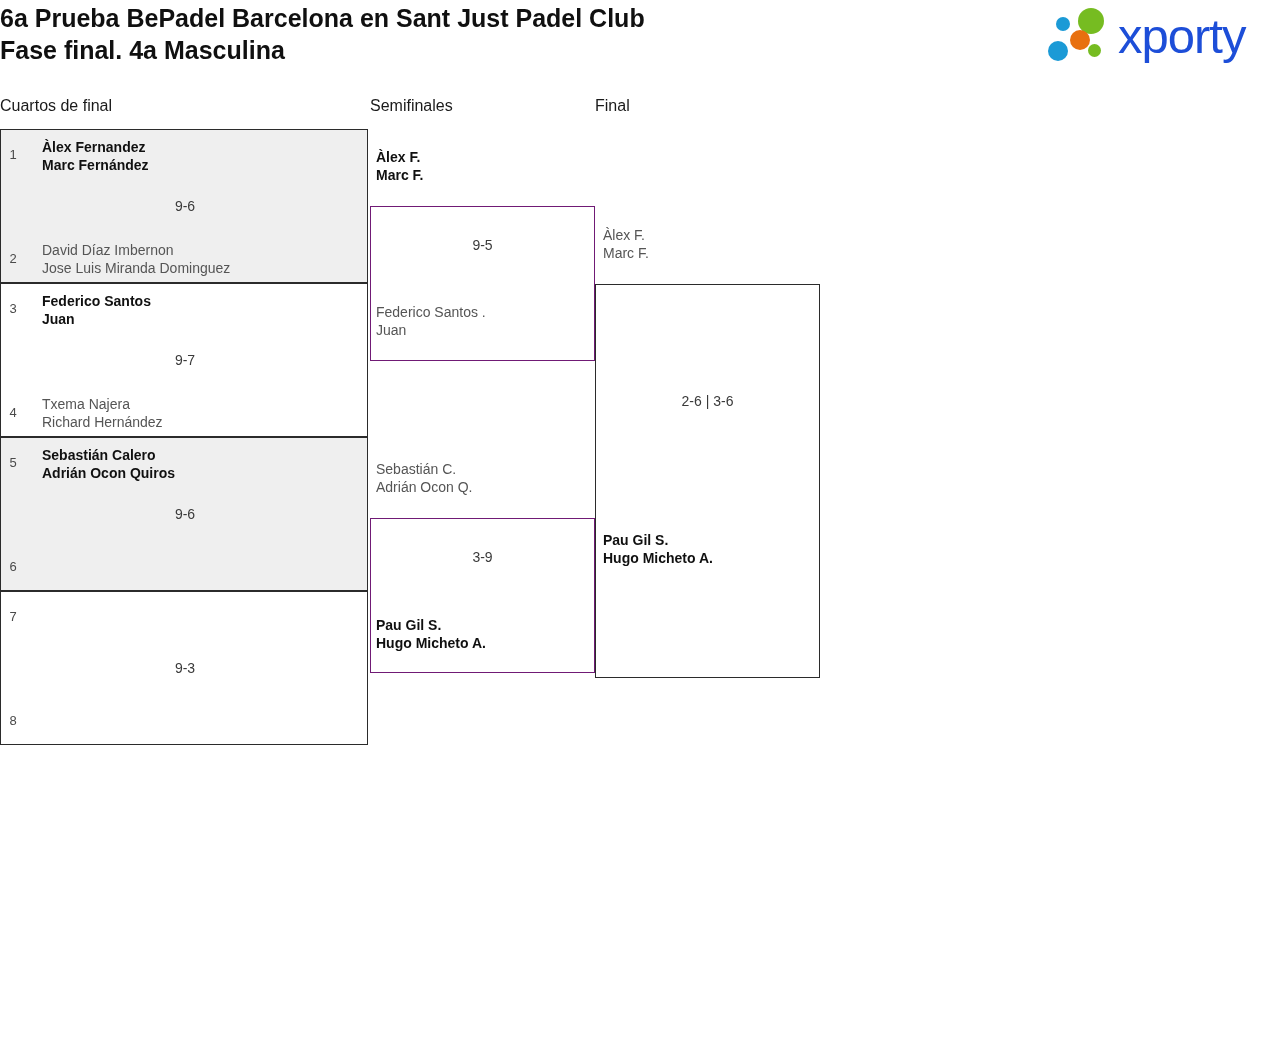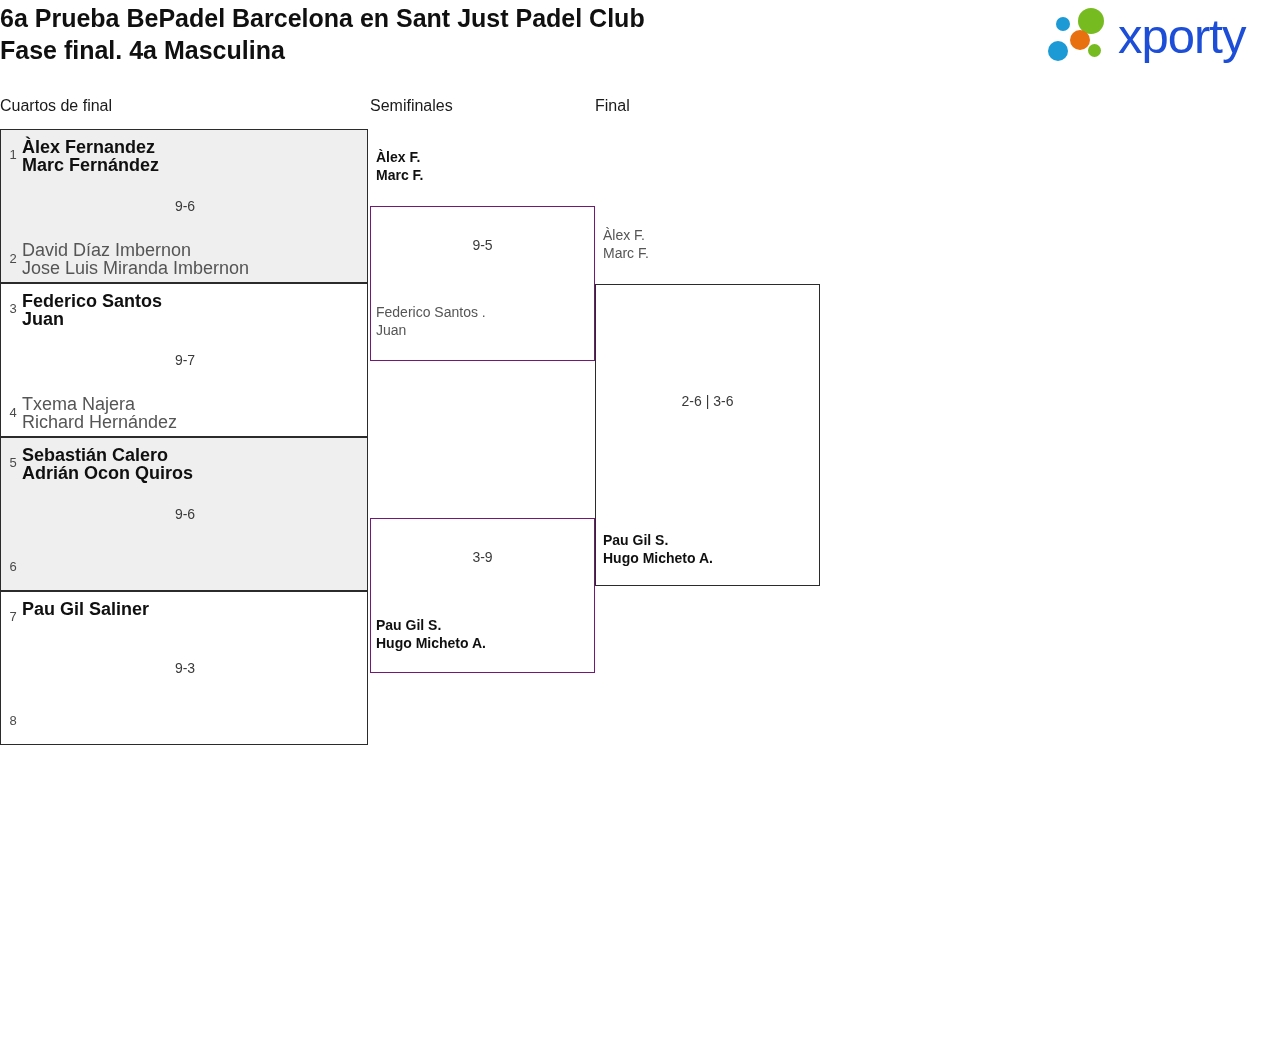--- a/index.html
+++ b/index.html
@@ -102,23 +102,23 @@
     width: 16px;
     text-align: center;
     font-size: 13px;
     color: #4a4a4a;
   }
   .seed-top    { top: 17px; }
   .seed-bottom { top: 121px; }
 
   .team {
     position: absolute;
-    left: 21px;
+    left: 41px;
     width: 335px;
-    font-size: 18px;
+    font-size: 14px;
     line-height: 18px;
   }
   .team .ln { display: block; white-space: nowrap; }
   .team.winner { color: #101010; font-weight: bold; }
   .team.loser  { color: #555555; font-weight: normal; }
   .qf .team-top    { top: 8px; }
   .qf .team-bottom { top: 111px; }
 
   .qf-score {
     position: absolute;
@@ -167,21 +167,21 @@
   #sf-team-0b { top: 303px; }
   #sf-team-1a { top: 460px; }
   #sf-team-1b { top: 616px; }
 
   
   #final-box {
     position: absolute;
     left: 595px;
     top: 284px;
     width: 225px;
-    height: 302px;
+    height: 394px;
     border: 1px solid #2b2b2b;
     box-sizing: border-box;
     background: #ffffff;
   }
   #final-score {
     position: absolute;
     left: 0;
     top: 108px;
     width: 223px;
     text-align: center;
@@ -232,21 +232,21 @@
   <div class="qf shaded" id="qf-0">
     <span class="seed seed-top">1</span>
     <div class="team team-top winner">
       <span class="ln">Àlex Fernandez</span>
       <span class="ln">Marc Fernández</span>
     </div>
     <div class="qf-score">9-6</div>
     <span class="seed seed-bottom">2</span>
     <div class="team team-bottom loser">
       <span class="ln">David Díaz Imbernon</span>
-      <span class="ln">Jose Luis Miranda Imbernon</span>
+      <span class="ln">Jose Luis Miranda Dominguez</span>
     </div>
   </div>
 
   <div class="qf plain" id="qf-1">
     <span class="seed seed-top">3</span>
     <div class="team team-top winner">
       <span class="ln">Federico Santos</span>
       <span class="ln">Juan</span>
     </div>
     <div class="qf-score">9-7</div>
@@ -267,38 +267,41 @@
     <span class="seed seed-bottom">6</span>
     <div class="team team-bottom loser">
       <span class="ln"></span>
       <span class="ln"></span>
     </div>
   </div>
 
   <div class="qf plain" id="qf-3">
     <span class="seed seed-top">7</span>
     <div class="team team-top winner">
-      <span class="ln">Pau Gil Saliner</span>
     </div>
     <div class="qf-score">9-3</div>
     <span class="seed seed-bottom">8</span>
   </div>
 
   <div class="sf-team winner" id="sf-team-0a">
     <span class="ln">Àlex F.</span>
     <span class="ln">Marc F.</span>
   </div>
   <div class="sf-box" id="sf-box-0">
     <div class="sf-score">9-5</div>
   </div>
   <div class="sf-team loser" id="sf-team-0b">
     <span class="ln">Federico Santos .</span>
     <span class="ln">Juan</span>
   </div>
 
+  <div class="sf-team loser" id="sf-team-1a">
+    <span class="ln">Sebastián C.</span>
+    <span class="ln">Adrián Ocon Q.</span>
+  </div>
   <div class="sf-box" id="sf-box-1">
     <div class="sf-score">3-9</div>
   </div>
   <div class="sf-team winner" id="sf-team-1b">
     <span class="ln">Pau Gil S.</span>
     <span class="ln">Hugo Micheto A.</span>
   </div>
 
   <div class="final-team loser" id="final-team-a">
     <span class="ln">Àlex F.</span>

